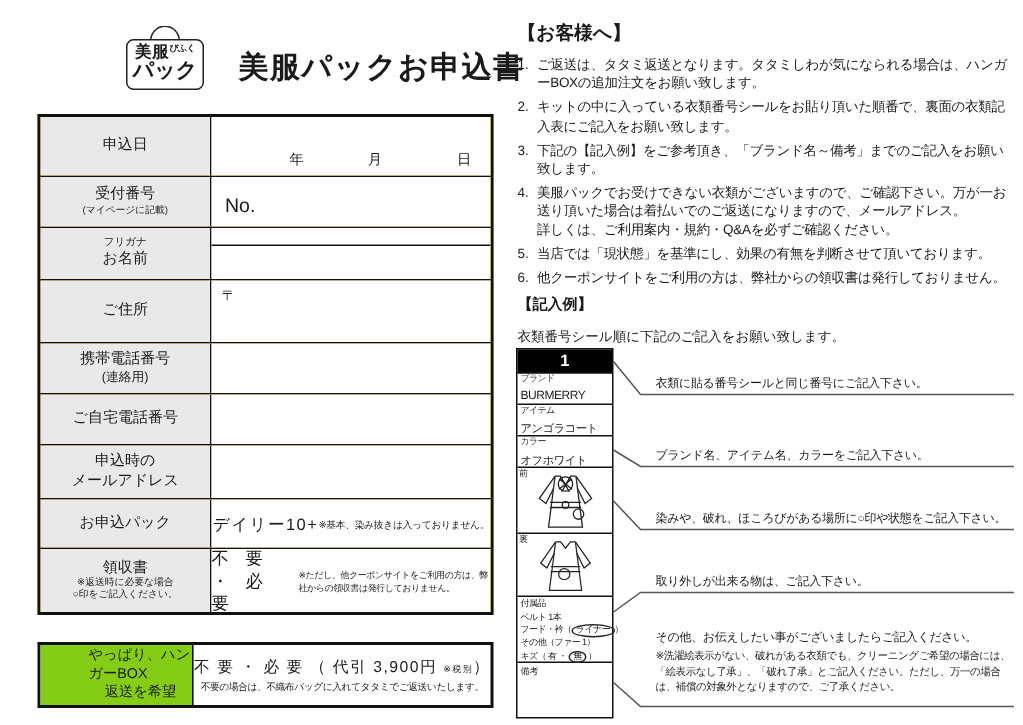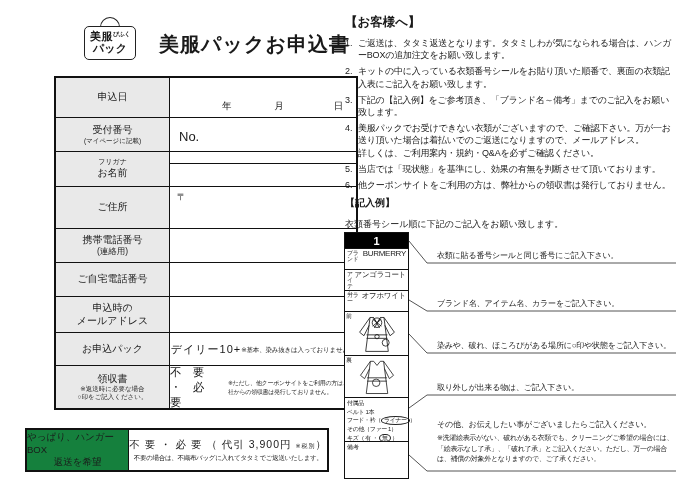--- a/index.html
+++ b/index.html
@@ -10,25 +10,25 @@
     overflow:hidden;
   }
   
   .logo { position:absolute; left:84px; top:26px; width:52px; height:34px;
     border:1.6px solid #222; border-radius:5px; background:#fff;
     display:flex; flex-direction:column; align-items:center; justify-content:center; line-height:1.05; }
   .logo-handle { position:absolute; left:100px; top:17px; width:20px; height:11px;
     border:1.5px solid #222; border-bottom:none; border-radius:10px 10px 0 0; }
   .logo-line1 { font-size:11px; font-weight:bold; letter-spacing:0.5px; }
   .logo-furi { font-size:6px; vertical-align:top; letter-spacing:-0.5px; }
-  .logo-line2 { font-size:11px; font-weight:bold;font-family:Liberation Serif, serif; }
+  .logo-line2 { font-size:14px; font-weight:bold;font-family:Liberation Serif, serif; }
   .doc-title { position:absolute; left:159px; top:31px; font-size:20px; font-weight:bold; letter-spacing:1px; }
 
   
-  .form-table { position:absolute; left:25px; top:76px; width:304px; border:2px solid #111; background:#eab308;margin-left:29px; }
+  .form-table { position:absolute; left:25px; top:76px; width:304px; border:2px solid #111; background:#eab308; }
   .frow { display:flex; border-bottom:1px solid #111; }
   .frow:last-child { border-bottom:none; }
   .fcell-label { width:114px; background:#e9e9e9; border-right:1px solid #111;
     display:flex; flex-direction:column; align-items:center; justify-content:center;
     text-align:center; font-size:10px; line-height:1.25; padding:2px; }
   .fcell-value { flex:1; position:relative; background:#fff; }
   .sublabel { font-size:6.5px; color:#222; line-height:1.2; }
   .furi-label { font-size:7px; }
   .h40{height:40px}.h34{height:34px}.h35{height:35px}.h42{height:42px}.h36{height:36px}.h33{height:33px}
   .ymd span { position:absolute; bottom:4px; font-size:9.5px; }
@@ -37,42 +37,42 @@
   .postal-mark { position:absolute; left:7px; top:4px; font-size:9px; }
   .furi-strip { position:absolute; left:0; top:0; right:0; height:12px; border-bottom:1px solid #111; }
   .center-col { display:flex; flex-direction:row; align-items:center; justify-content:center; height:100%; }
   .pack-value { font-size:11px; letter-spacing:1px; }
   .tiny-note { font-size:6.5px; color:#222; margin-top:2px; letter-spacing:-0.2px; }
   .yesno { font-size:11.5px; letter-spacing:2px; word-spacing:4px; }
   .receipt-note { font-size:6px; letter-spacing:-0.3px; }
 
   
   .hanger-table { position:absolute; left:25px; top:428px; width:304px; height:44px; border:2px solid #111; display:flex; }
-  .hanger-label { width:140px; background:#15803d; border-right:1px solid #111;
-    display:flex; flex-direction:column; align-items:center; justify-content:center; font-size:9.5px; line-height:1.35; }
+  .hanger-label { width:140px; background:#84cc16; border-right:1px solid #111;
+    display:flex; flex-direction:column; align-items:center; justify-content:center; font-size:9.5px; line-height:1.35;padding-left:32px; }
   .hanger-value { flex:1; display:flex; flex-direction:column; align-items:center; justify-content:center; }
   .hanger-main { font-size:10.5px; letter-spacing:1px; white-space:nowrap; }
   .hanger-tax { font-size:6px; }
   .hanger-note { font-size:6.5px; margin-top:2px; letter-spacing:-0.3px; }
 
   
   .notes-heading { position:absolute; left:345px; top:14px; font-size:12.5px; font-weight:bold; }
   .notes-list { position:absolute; left:345px; top:37px; width:332px; display:flex; flex-direction:column; gap:3.5px; }
   .note-item { display:flex; font-size:9px; line-height:1.38; }
   .note-num { width:13px; flex:none; }
   .note-text { flex:1; letter-spacing:-0.2px; }
 
   
   .example-heading { position:absolute; left:345px; top:196px; font-size:10px; font-weight:bold; }
   .example-intro { position:absolute; left:345px; top:218px; font-size:9px; }
 
   .ex-card { position:absolute; left:344px; top:232px; width:65px; height:247px; border:1.5px solid #111; background:#fff; }
   .ex-num { height:16px; background:#000; color:#fff; font-size:11px; font-weight:bold;
     display:flex; align-items:center; justify-content:center; border-bottom:1px solid #111; }
-  .ex-field { height:21px; border-bottom:1px solid #111; padding:1px 2px; display:flex; flex-direction:row; justify-content:space-between; }
+  .ex-field { height:21px; border-bottom:1px solid #111; padding:1px 2px; display:flex; flex-direction:column; justify-content:space-between; }
   .ex-field-label { font-size:6px; color:#333; letter-spacing:-0.5px; line-height:1; }
   .ex-field-value { font-size:7.5px; line-height:1; letter-spacing:-0.3px; white-space:nowrap; }
   .ex-fig { position:relative; border-bottom:1px solid #111; display:flex; align-items:center; justify-content:center; }
   .ex-fig.front { height:44px; } .ex-fig.back { height:42px; }
   .fig-label { position:absolute; left:1px; top:1px; font-size:6px; line-height:1; }
   .ex-acc { height:44px; border-bottom:1px solid #111; padding:1px 2px; font-size:6px; line-height:1.45; letter-spacing:-0.4px; white-space:nowrap; }
   .ex-remarks { height:38px; padding:1px 2px; font-size:6px; }
   .oval { display:inline-block; border:1px solid #222; border-radius:50%; padding:0 2px; line-height:1.1; }
 
   

